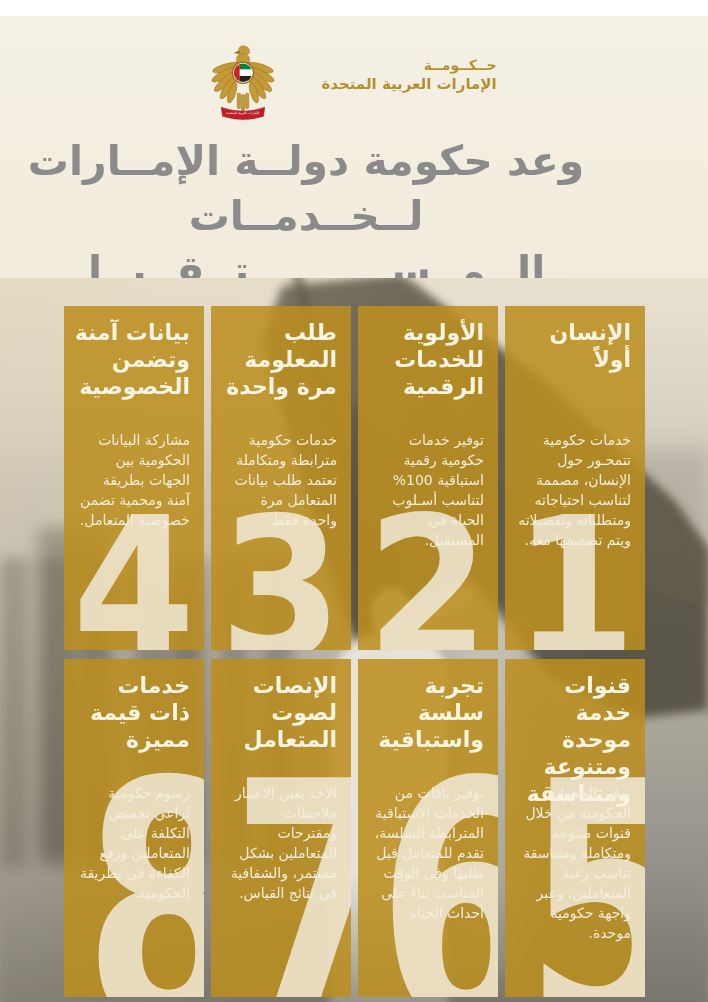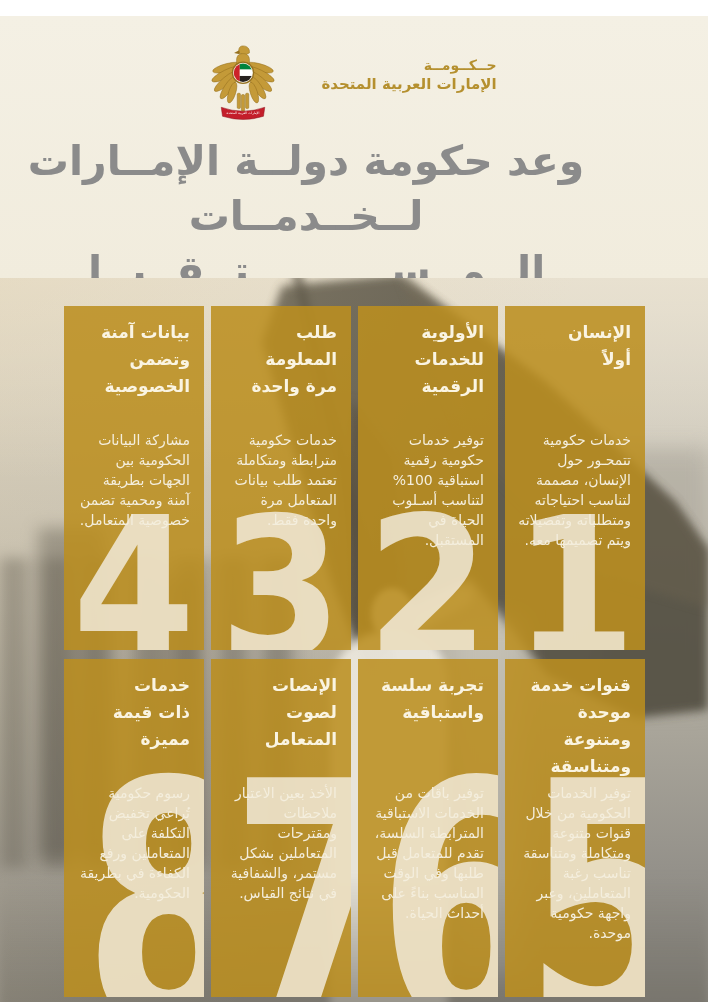--- a/index.html
+++ b/index.html
@@ -87,21 +87,21 @@
   .card{
     position:relative;
     overflow:hidden;
     background:rgba(187,142,31,.87);
     direction:rtl;text-align:right;
     padding:0;
   }
   .card .heading{
     position:absolute;top:13px;right:14px;left:10px;
     color:#faf4e2;font-weight:bold;
-    font-size:17px;line-height:27px;
+    font-size:22px;line-height:27px;
     white-space:pre-line;
   }
   .card .body{
     position:absolute;top:124px;right:14px;left:12px;
     color:#f4eedd;
     font-size:14px;line-height:20px;text-align:right;
   }
   .card .num{
     position:absolute;left:0;right:0;bottom:-37px;
     text-align:center;direction:ltr;

